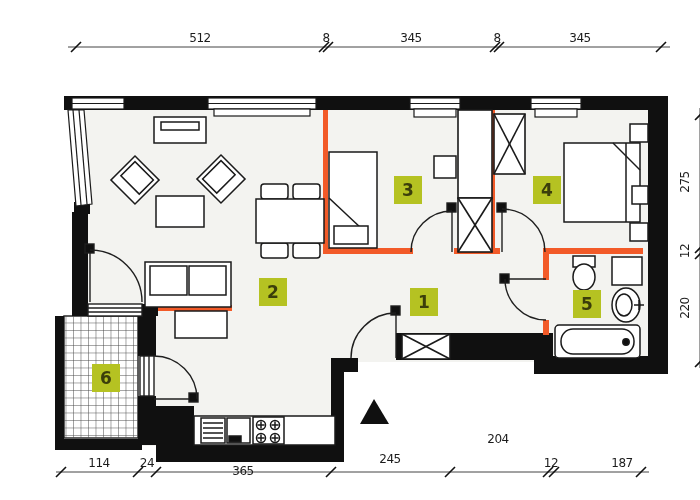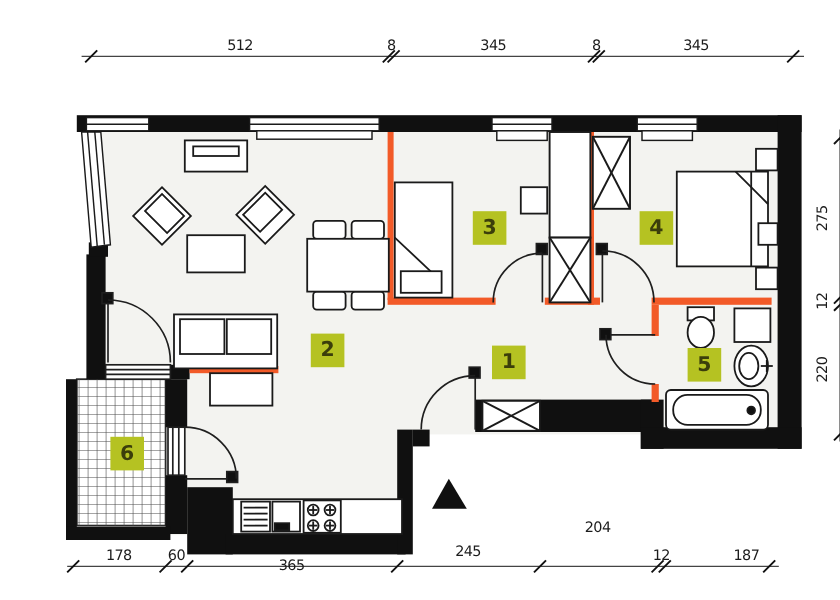--- a/index.html
+++ b/index.html
@@ -298,22 +298,22 @@
 <div class="dim" style="left:142px;top:31px;width:60px">512</div>
 <div class="dim" style="left:288px;top:31px;width:20px">8</div>
 <div class="dim" style="left:353px;top:31px;width:60px">345</div>
 <div class="dim" style="left:459px;top:31px;width:20px">8</div>
 <div class="dim" style="left:522px;top:31px;width:60px">345</div>
 
 <div class="dim rot" style="left:637px;top:175px;width:40px">275</div>
 <div class="dim rot" style="left:637px;top:244px;width:40px">12</div>
 <div class="dim rot" style="left:637px;top:301px;width:40px">220</div>
 
-<div class="dim" style="left:51px;top:456px;width:40px">178</div>
-<div class="dim" style="left:99px;top:456px;width:40px">60</div>
+<div class="dim" style="left:51px;top:456px;width:40px">114</div>
+<div class="dim" style="left:99px;top:456px;width:40px">24</div>
 <div class="dim" style="left:195px;top:464px;width:40px">365</div>
 <div class="dim" style="left:342px;top:452px;width:40px">245</div>
 <div class="dim" style="left:450px;top:432px;width:40px">204</div>
 <div class="dim" style="left:503px;top:456px;width:40px">12</div>
 <div class="dim" style="left:574px;top:456px;width:40px">187</div>
 
 <div class="room-label" style="left:382px;top:288px">1</div>
 <div class="room-label" style="left:231px;top:278px">2</div>
 <div class="room-label" style="left:366px;top:176px">3</div>
 <div class="room-label" style="left:505px;top:176px">4</div>

